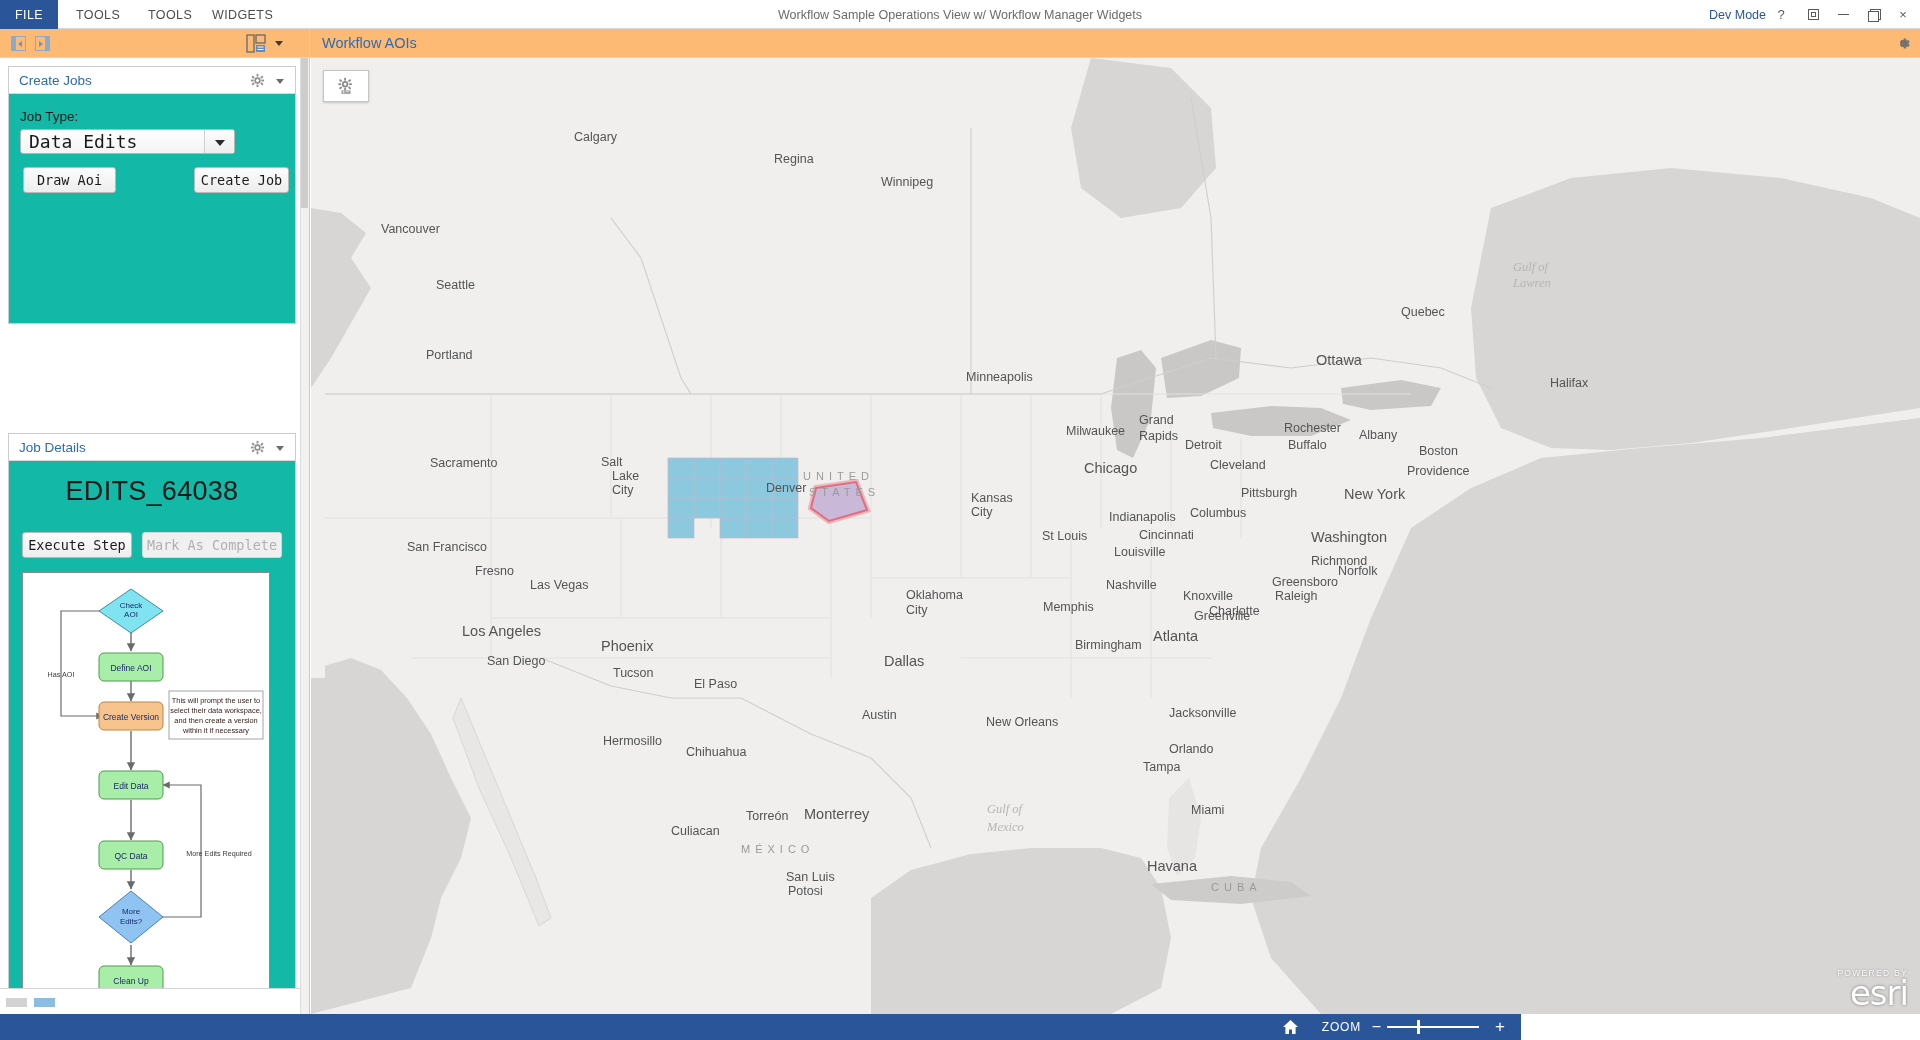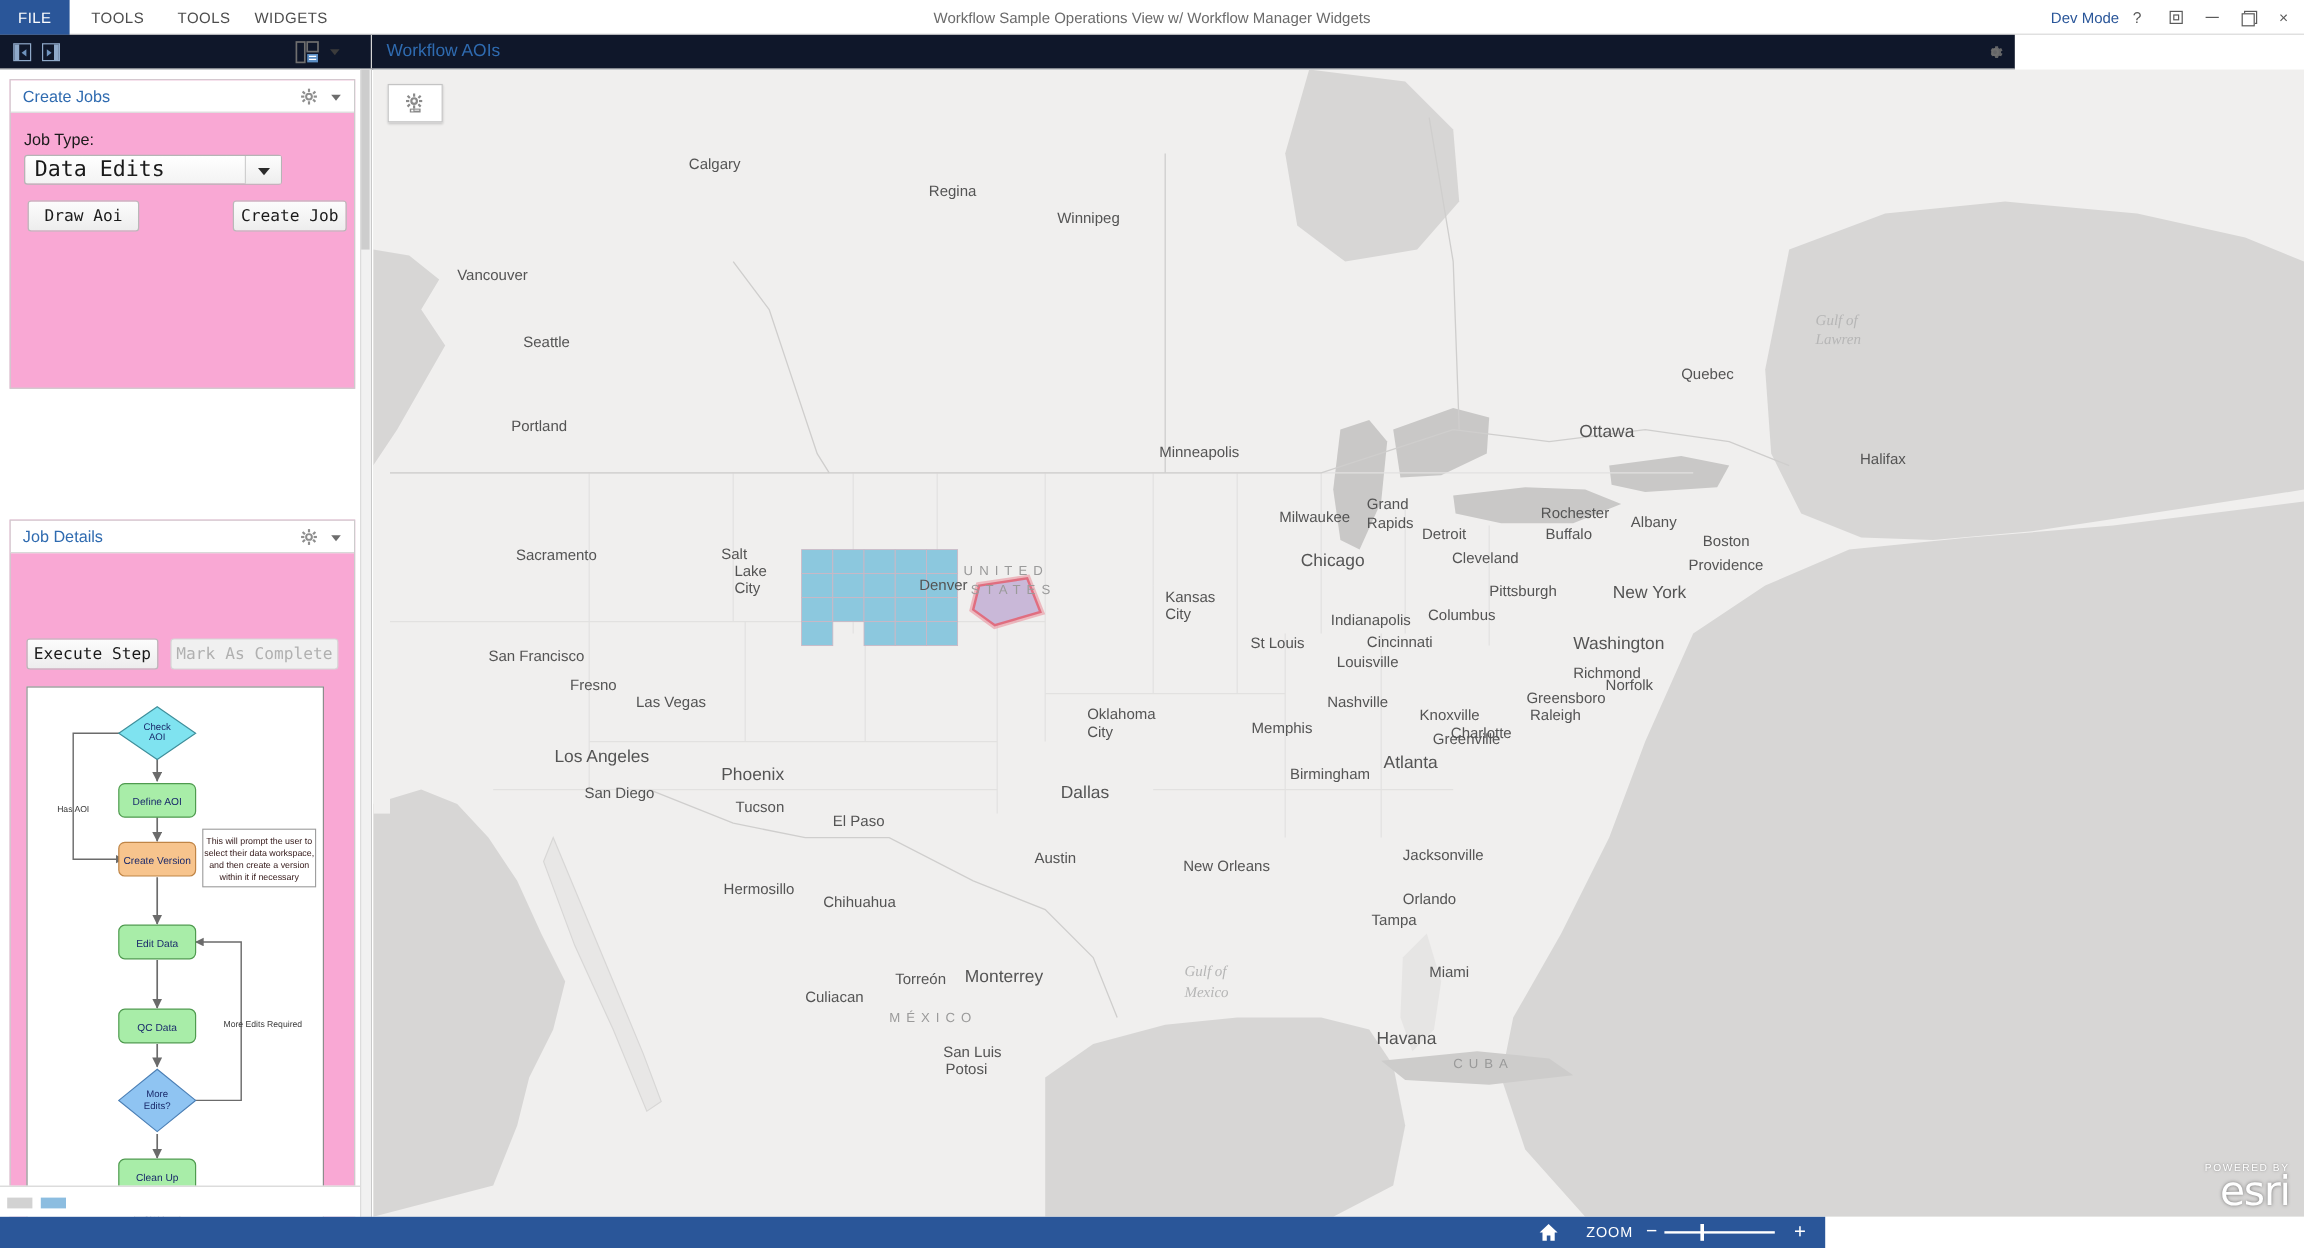--- a/index.html
+++ b/index.html
@@ -67,22 +67,22 @@
     content:""; position:absolute; left:2px; top:0; width:9px; height:9px;
     border:1.3px solid #5a5a5a;
   }
   .restore-icon:after{
     content:""; position:absolute; left:0; top:2px; width:9px; height:9px;
     border:1.3px solid #5a5a5a; background:#fff;
   }
 
   
   #subbar {
-    position: absolute; top: 29px; left: 0; width: 1679px; height: 29px;
-    background: #0f172a; border-bottom: 1px solid #d4d4d4;
+    position: absolute; top: 29px; left: 0; width: 1920px; height: 29px;
+    background: #fdba74; border-bottom: 1px solid #d4d4d4;
   }
   #subbar-left {
     position: absolute; left: 0; top: 0; width: 310px; height: 28px;
     border-right: 1px solid #d4d4d4;
   }
   .dock-btn {
     position: absolute; top: 5px; width: 19px; height: 19px; cursor: pointer;
   }
   #dock-left { left: 9px; }
   #dock-right { left: 33px; }
@@ -125,21 +125,21 @@
   #panel-scroll-track {
     position:absolute; right:0; top:0; bottom:0; width:9px; background:#f1f1f1;
     border-left:1px solid #dcdcdc;
   }
   #panel-scroll-thumb {
     position:absolute; right:1px; top:0px; width:7px; height:150px; background:#cdcdcd;
   }
 
   .widget {
     position: absolute; left: 8px; width: 288px;
-    border: 1px solid #cccccc; background: #f9a8d4;
+    border: 1px solid #cccccc; background: #14b8a6;
   }
   .widget-header {
     position: relative; height: 27px; border-bottom: 1px solid #d9d9d9;
     background: #ffffff;
   }
   .widget-title {
     position: absolute; left: 10px; top: 0; height: 27px;
     display: flex; align-items: center;
     font-size: 13.5px; color: #2f6bb0;
   }
@@ -395,20 +395,21 @@
               <rect x="15.2" y="8.8" width="3.6" height="2.4"></rect>
             <rect x="3" y="3.8" width="2.4" height="3.6" transform="rotate(-45 4.2 5.6)"></rect>
             <rect x="14.6" y="12.6" width="2.4" height="3.6" transform="rotate(-45 15.8 14.4)"></rect>
             <rect x="14.6" y="3.8" width="2.4" height="3.6" transform="rotate(45 15.8 5.6)"></rect>
             <rect x="3" y="12.6" width="2.4" height="3.6" transform="rotate(45 4.2 14.4)"></rect>
           </g>
         </svg>
       </div>
       <div class="widget-caret"></div>
     </div>
+    <div id="job-name">EDITS_64038</div>
     <div class="btn" id="btn-executestep">Execute Step</div>
     <div class="btn disabled" id="btn-markcomplete">Mark As Complete</div>
 
     <div id="wf-canvas">
       <svg width="268" height="452" viewBox="0 0 268 452">
         <defs>
           <marker id="arw" markerWidth="7" markerHeight="7" refX="5.6" refY="3" orient="auto">
             <path d="M0,0 L6,3 L0,6 z" fill="#6b6b6b"></path>
           </marker>
         </defs>

